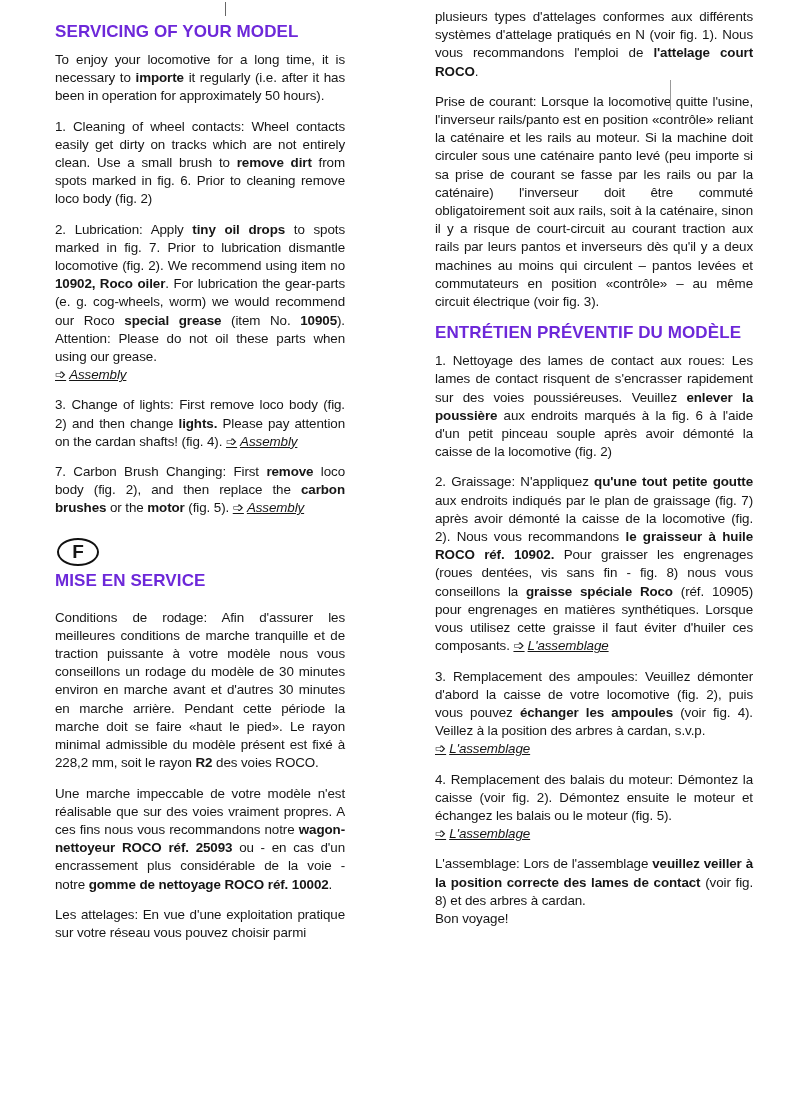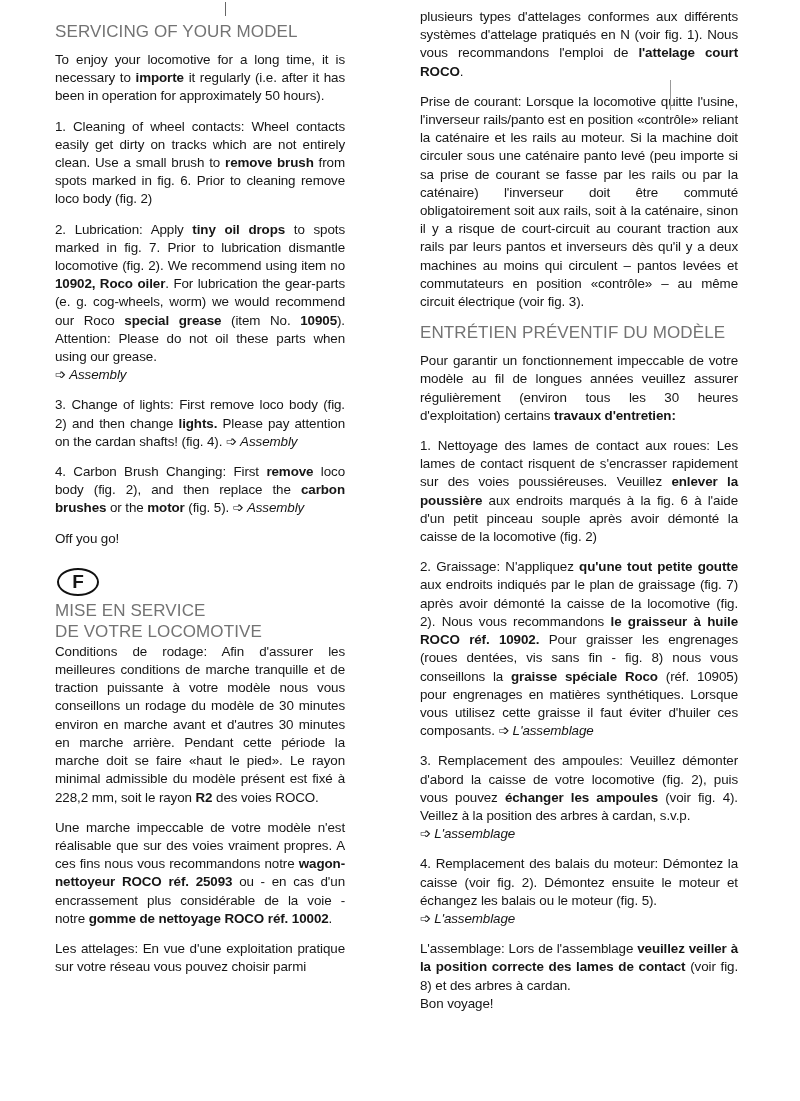--- a/index.html
+++ b/index.html
@@ -2,83 +2,81 @@
 <html><head>
 <meta charset="utf-8">
 <style>
   html, body { margin: 0; padding: 0; background: #ffffff; }
   body {
     width: 800px; height: 1101px; overflow: hidden; position: relative;
     font-family: "Liberation Sans", sans-serif; color: #161616;
   }
   .col { position: absolute; top: 0; }
   .col-left { left: 55px; width: 290px; top: 22px; }
-  .col-right { left: 420px; width: 318px; top: 8px; }
+  .col-right { left: 435px; width: 318px; top: 8px; }
   h1 {
     font-family: "Liberation Sans", sans-serif;
-    font-weight: normal; font-size: 17px; margin: 0 0 9px 0; letter-spacing: 0.1px;
-    line-height: 20px; color: #737373;
+    font-weight: bold; font-size: 17px; margin: 0 0 9px 0; letter-spacing: 0.1px;
+    line-height: 20px; color: #6d28d9;
   }
   p {
     margin: 0 0 12px 0; font-size: 13.4px; line-height: 18.2px;
     text-align: justify; letter-spacing: -0.1px;
   }
   p.tight { margin-bottom: 0; }
   .u { }
   b { font-weight: bold; }
-  .it { font-style: italic; }
+  .it { font-style: italic; text-decoration: underline; }
   .arrow { font-style: normal; margin-right: 3px; }
   .lang-badge {
     display: inline-flex; align-items: center; justify-content: center;
     width: 38px; height: 24px; border: 2.5px solid #111; border-radius: 50%;
     font-weight: bold; font-size: 19px; margin: 8px 0 4px 2px;
   }
-  h1.fr { margin-top: 0; margin-bottom: 1px; line-height: 21px; }
+  h1.fr { margin-top: 0; margin-bottom: 18px; line-height: 21px; }
   .scanmark {
     position: absolute; width: 1px; background: #666;
   }
 </style>
 </head>
 <body>
 
 <div class="col col-left">
   <h1>SERVICING OF YOUR MODEL</h1>
 
   <p><span>To enjoy your locomotive for a long time, it is necessary to </span><b>importe</b><span> it regularly (i.e. after it has been in operation for approximately 50 hours).</span></p>
 
-  <p><span class="u">1. Cleaning of wheel contacts:</span><span> Wheel contacts easily get dirty on tracks which are not entirely clean. Use a small brush to </span><b>remove brush</b><span> from spots marked in fig. 6. Prior to cleaning remove loco body (fig. 2)</span></p>
+  <p><span class="u">1. Cleaning of wheel contacts:</span><span> Wheel contacts easily get dirty on tracks which are not entirely clean. Use a small brush to </span><b>remove dirt</b><span> from spots marked in fig. 6. Prior to cleaning remove loco body (fig. 2)</span></p>
 
   <p><span class="u">2. Lubrication:</span><span> Apply </span><b>tiny oil drops</b><span> to spots marked in fig. 7. Prior to lubrication dismantle locomotive (fig. 2). We recommend using item no </span><b>10902, Roco oiler</b><span>. For lubrication the gear-parts (e. g. cog-wheels, worm) we would recommend our Roco </span><b>special grease</b><span> (item No. </span><b>10905</b><span>). Attention: Please do not oil these parts when using our grease.</span><br><span class="it"><span class="arrow">➩</span><span>Assembly</span></span></p>
 
   <p><span class="u">3. Change of lights:</span><span> First remove loco body (fig. 2) and then change </span><b>lights.</b><span> Please pay attention on the cardan shafts! (fig. 4). </span><span class="it"><span class="arrow">➩</span><span>Assembly</span></span></p>
 
-  <p><span class="u">4. Carbon Brush Changing:</span><span> First </span><b>remove</b><span> loco body (fig. 2), and then replace the </span><b>carbon brushes</b><span> or the </span><b>motor</b><span> (fig. 5). </span><span class="it"><span class="arrow">➩</span><span>Assembly</span></span></p>
+  <p><span class="u">7. Carbon Brush Changing:</span><span> First </span><b>remove</b><span> loco body (fig. 2), and then replace the </span><b>carbon brushes</b><span> or the </span><b>motor</b><span> (fig. 5). </span><span class="it"><span class="arrow">➩</span><span>Assembly</span></span></p>
 
 
-  <p>Off you go!</p>
 
   <div class="lang-badge">F</div>
 
-  <h1 class="fr"><span>MISE EN SERVICE</span><br><span>DE VOTRE LOCOMOTIVE</span></h1>
+  <h1 class="fr"><span>MISE EN SERVICE</span><br></h1>
 
   <p><span class="u">Conditions de rodage:</span><span> Afin d'assurer les meilleures conditions de marche tranquille et de traction puissante à votre modèle nous vous conseillons un rodage du modèle de 30 minutes environ en marche avant et d'autres 30 minutes en marche arrière. Pendant cette période la marche doit se faire «haut le pied». Le rayon minimal admissible du modèle présent est fixé à 228,2 mm, soit le rayon </span><b>R2</b><span> des voies ROCO.</span></p>
 
   <p><span>Une marche impeccable de votre modèle n'est réalisable que sur des voies vraiment propres. A ces fins nous vous recommandons notre </span><b>wagon-nettoyeur ROCO réf. 25093</b><span> ou - en cas d'un encrassement plus considérable de la voie - notre </span><b>gomme de nettoyage ROCO réf. 10002</b><span>.</span></p>
 
   <p class="tight"><span class="u">Les attelages:</span><span> En vue d'une exploitation pratique sur votre réseau vous pouvez choisir parmi</span></p>
 </div>
 
 <div class="col col-right">
   <p><span>plusieurs types d'attelages conformes aux différents systèmes d'attelage pratiqués en N (voir fig. 1). Nous vous recommandons l'emploi de </span><b>l'attelage court ROCO</b><span>.</span></p>
 
   <p><span class="u">Prise de courant:</span><span> Lorsque la locomotive quitte l'usine, l'inverseur rails/panto est en position «contrôle» reliant la caténaire et les rails au moteur. Si la machine doit circuler sous une caténaire panto levé (peu importe si sa prise de courant se fasse par les rails ou par la caténaire) l'inverseur doit être commuté obligatoirement soit aux rails, soit à la caténaire, sinon il y a risque de court-circuit au courant traction aux rails par leurs pantos et inverseurs dès qu'il y a deux machines au moins qui circulent – pantos levées et commutateurs en position «contrôle» – au même circuit électrique (voir fig. 3).</span></p>
 
   <h1>ENTRÉTIEN PRÉVENTIF DU MODÈLE</h1>
 
-  <p><span>Pour garantir un fonctionnement impeccable de votre modèle au fil de longues années veuillez assurer régulièrement (environ tous les 30 heures d'exploitation) certains </span><b>travaux d'entretien:</b></p>
 
   <p><span class="u">1. Nettoyage des lames de contact aux roues:</span><span> Les lames de contact risquent de s'encrasser rapidement sur des voies poussiéreuses. Veuillez </span><b>enlever la poussière</b><span> aux endroits marqués à la fig. 6 à l'aide d'un petit pinceau souple après avoir démonté la caisse de la locomotive (fig. 2)</span></p>
 
   <p><span class="u">2. Graissage:</span><span> N'appliquez </span><b>qu'une tout petite goutte</b><span> aux endroits indiqués par le plan de graissage (fig. 7) après avoir démonté la caisse de la locomotive (fig. 2). Nous vous recommandons </span><b>le graisseur à huile ROCO réf. 10902.</b><span> Pour graisser les engrenages (roues dentées, vis sans fin - fig. 8) nous vous conseillons la </span><b>graisse spéciale Roco</b><span> (réf. 10905) pour engrenages en matières synthétiques. Lorsque vous utilisez cette graisse il faut éviter d'huiler ces composants. </span><span class="it"><span class="arrow">➩</span><span>L'assemblage</span></span></p>
 
   <p><span class="u">3. Remplacement des ampoules:</span><span> Veuillez démonter d'abord la caisse de votre locomotive (fig. 2), puis vous pouvez </span><b>échanger les ampoules</b><span> (voir fig. 4). Veillez à la position des arbres à cardan, s.v.p.</span><br><span class="it"><span class="arrow">➩</span><span>L'assemblage</span></span></p>
 
   <p><span class="u">4. Remplacement des balais du moteur:</span><span> Démontez la caisse (voir fig. 2). Démontez ensuite le moteur et échangez les balais ou le moteur (fig. 5).</span><br><span class="it"><span class="arrow">➩</span><span>L'assemblage</span></span></p>
 
   <p class="tight"><span class="u">L'assemblage:</span><span> Lors de l'assemblage </span><b>veuillez veiller à la position correcte des lames de contact</b><span> (voir fig. 8) et des arbres à cardan.</span></p>

